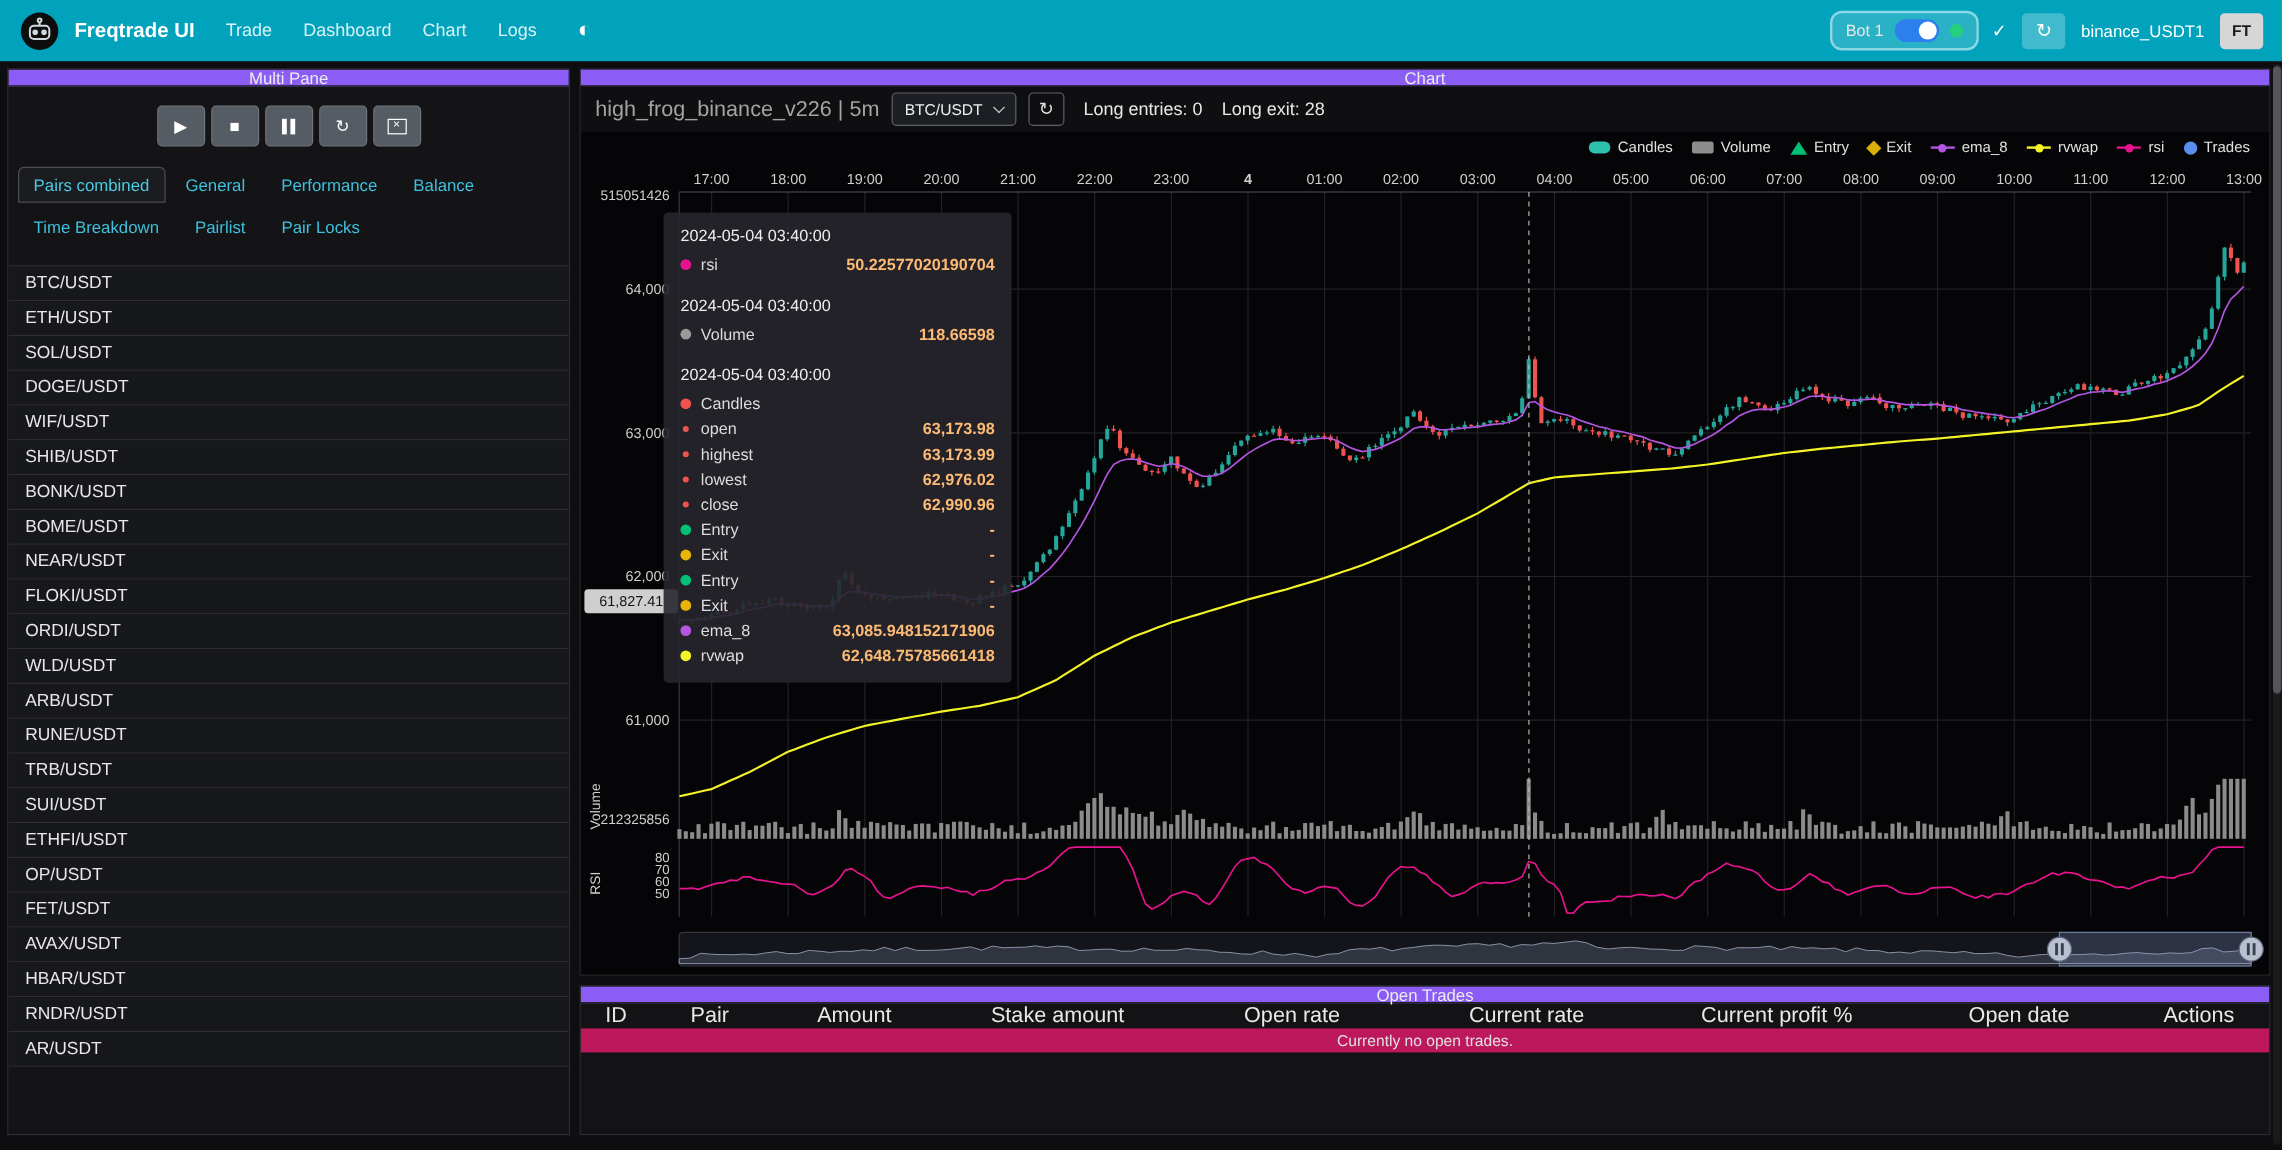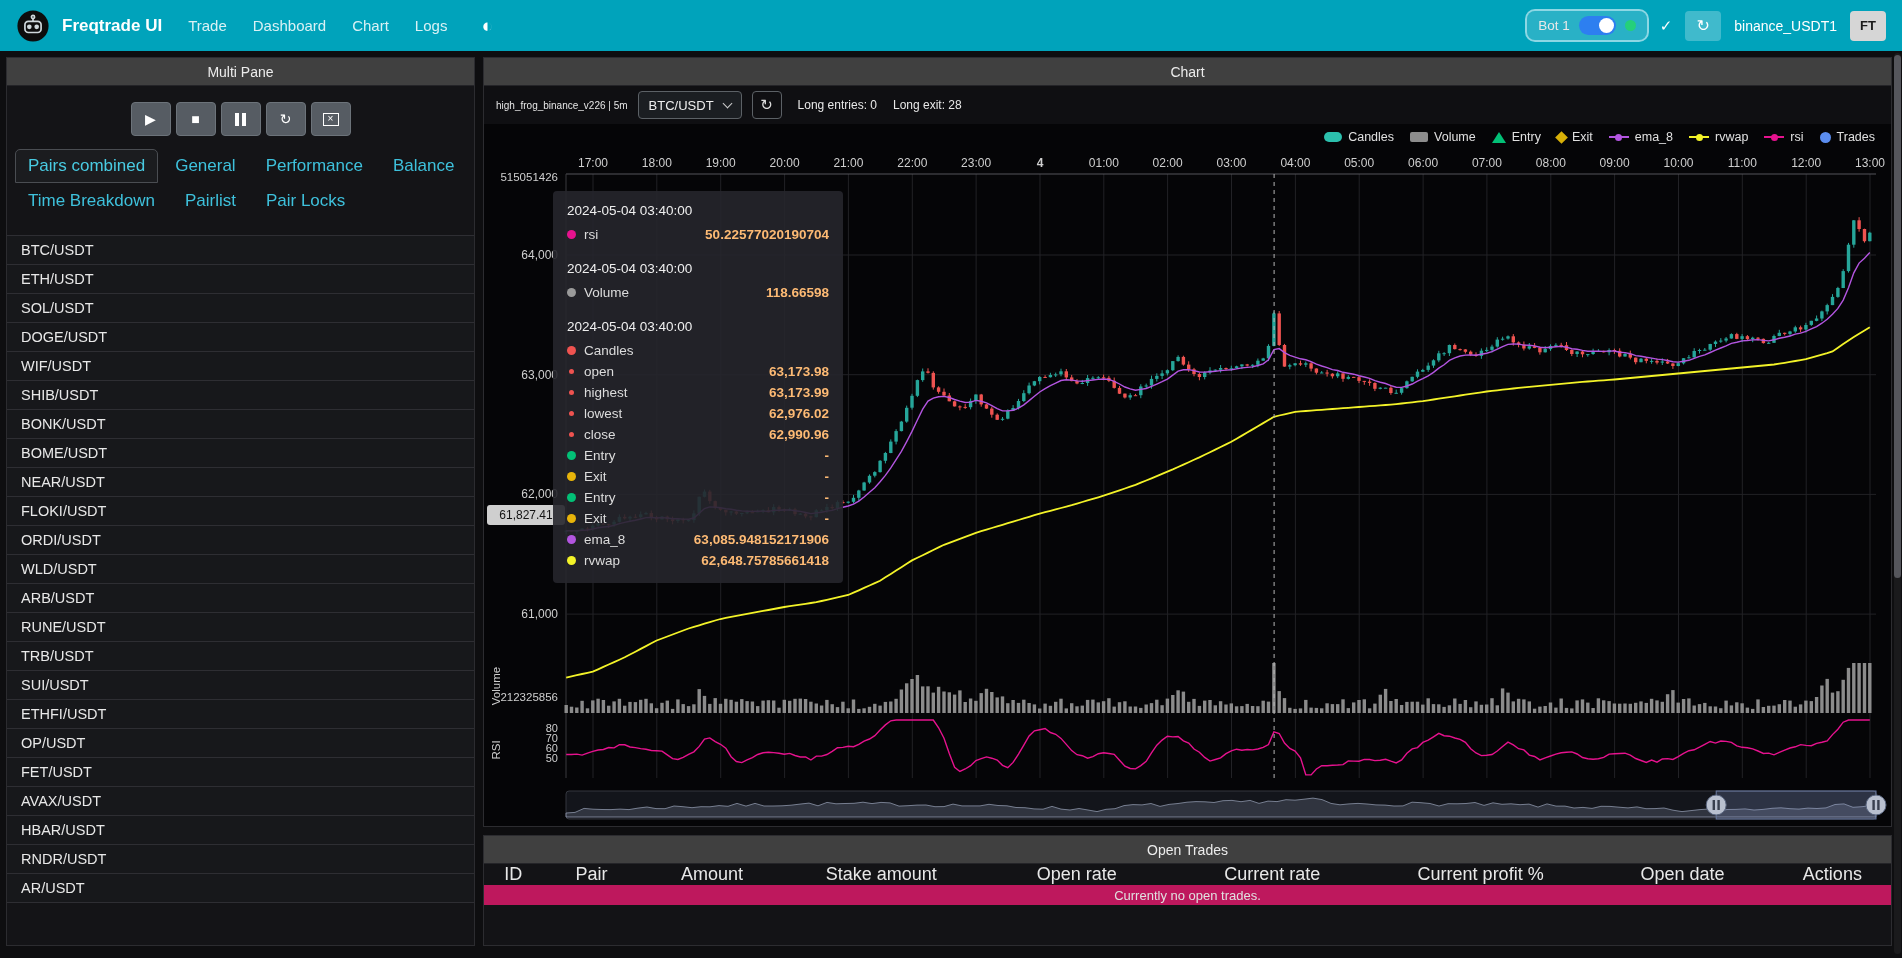--- a/index.html
+++ b/index.html
@@ -22,47 +22,47 @@
   .nav-btn{width:36px;height:30px;border:none;border-radius:4px;background:rgba(255,255,255,.25);
     color:#fff;font-size:16px;cursor:pointer}
   .account-label{font-size:14px;color:#fff}
   .avatar{width:36px;height:30px;border-radius:4px;background:#d6d6d6;color:#1b1b1b;font-size:13px;
     font-weight:bold;display:flex;align-items:center;justify-content:center}
   
   .main{display:flex;gap:8px;padding:6px 10px 6px 6px;height:901px}
   .left-panel{width:469px;flex:none;display:flex;flex-direction:column;overflow:hidden;
     border:1px solid #2c2c30;background:#141417}
   .right-col{flex:1;min-width:0;display:flex;flex-direction:column;gap:8px}
-  .panel-header{height:28px;flex:none;background:#404040;display:flex;align-items:center;
+  .panel-header{height:14px;flex:none;background:#8b5cf6;display:flex;align-items:center;
     justify-content:center;font-size:14px;color:#ececec;border-bottom:1px solid #242428}
   
   .bot-controls{display:flex;justify-content:center;gap:5px;padding:16px 0 12px}
   .ctl-btn{width:40px;height:34px;background:#565c63;border:1px solid #6c737a;border-radius:4px;
     color:#fff;display:flex;align-items:center;justify-content:center;font-size:14px;cursor:pointer}
   .pause-bars{display:flex;gap:3px}
   .pause-bars span{width:4px;height:13px;background:#fff;display:block}
   .fx-box{width:16px;height:13px;border:1.5px solid #fff;font-size:10px;line-height:10px;text-align:center;color:#fff}
   .tabs{display:flex;gap:4px;padding:0 8px;height:35px;align-items:flex-end}
-  .tab{color:#3ec1dc;font-size:17px;padding:6px 12px;border:1px solid transparent;
+  .tab{color:#3ec1dc;font-size:14px;padding:6px 12px;border:1px solid transparent;
     border-radius:5px 5px 0 0;cursor:pointer;white-space:nowrap}
   .tab.active{border-color:#4a4d52;background:#1b1c1f;color:#49cbe2}
   .pair-list{margin-top:17px;border-top:1px solid #2e2e33;overflow:hidden}
   .pair-row{height:29px;line-height:29px;padding-left:14px;border-bottom:1px solid #2e2e33;
     font-size:14.5px;background:#17181b;cursor:pointer}
   
   .chart-panel{flex:none;border:1px solid #2c2c30;background:#0a0a0c;display:flex;flex-direction:column}
   .chart-toolbar{height:38px;display:flex;align-items:center;gap:10px;padding:0 12px;background:#0f0f12}
-  .strategy-title{font-size:10px;color:#e5e5e5;white-space:nowrap}
+  .strategy-title{font-size:18px;color:#a3a3a3;white-space:nowrap}
   .select{display:inline-flex;align-items:center;background:#1b1e22;border:1px solid #5c6166;
     border-radius:4px;padding:0 10px;font-size:13px;color:#eee;cursor:pointer;height:28px}
   .chev{width:7px;height:7px;border-right:1.6px solid #ccc;border-bottom:1.6px solid #ccc;
     transform:rotate(45deg);margin-left:10px;margin-top:-4px;flex:none}
   .icon-btn{width:30px;height:28px;background:transparent;border:1px solid #5c6166;border-radius:4px;
     color:#ddd;font-size:15px;display:flex;align-items:center;justify-content:center;cursor:pointer}
-  .counts{font-size:12px;color:#e8e8e8;display:flex;gap:16px;margin-left:6px}
+  .counts{font-size:15px;color:#e8e8e8;display:flex;gap:16px;margin-left:6px}
   .toolbar-right{margin-left:auto;display:flex;align-items:center;gap:10px}
   .checkbox{width:15px;height:15px;border:1px solid #8a8a8a;border-radius:3px;background:#17181b;
     display:inline-block;cursor:pointer}
   .ha-label{font-size:13px}
   .gear-btn{background:none;border:none;color:#ddd;font-size:18px;cursor:pointer;padding:0 2px}
   .chart-legend{height:26px;display:flex;align-items:center;justify-content:flex-end;gap:16px;
     padding:0 16px;background:#050507}
   .legend-item{display:inline-flex;align-items:center;gap:6px;font-size:12.5px;color:#e0e0e0;cursor:pointer}
   .mk{display:inline-block;flex:none}
   .mk-pill{width:18px;height:10px;border-radius:5px}

